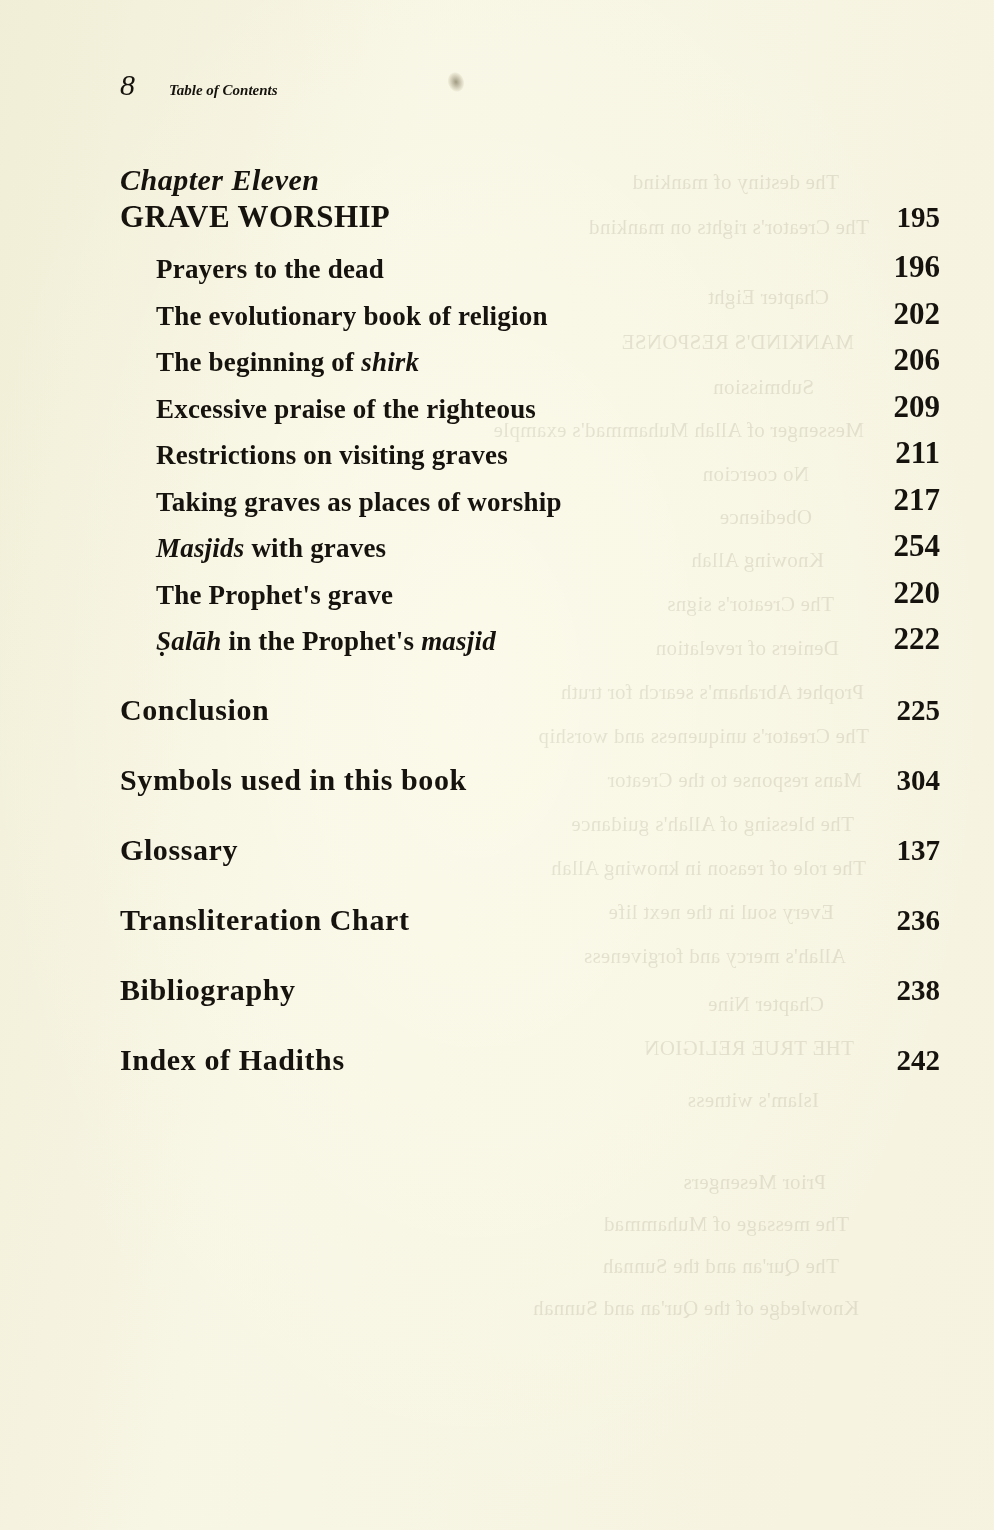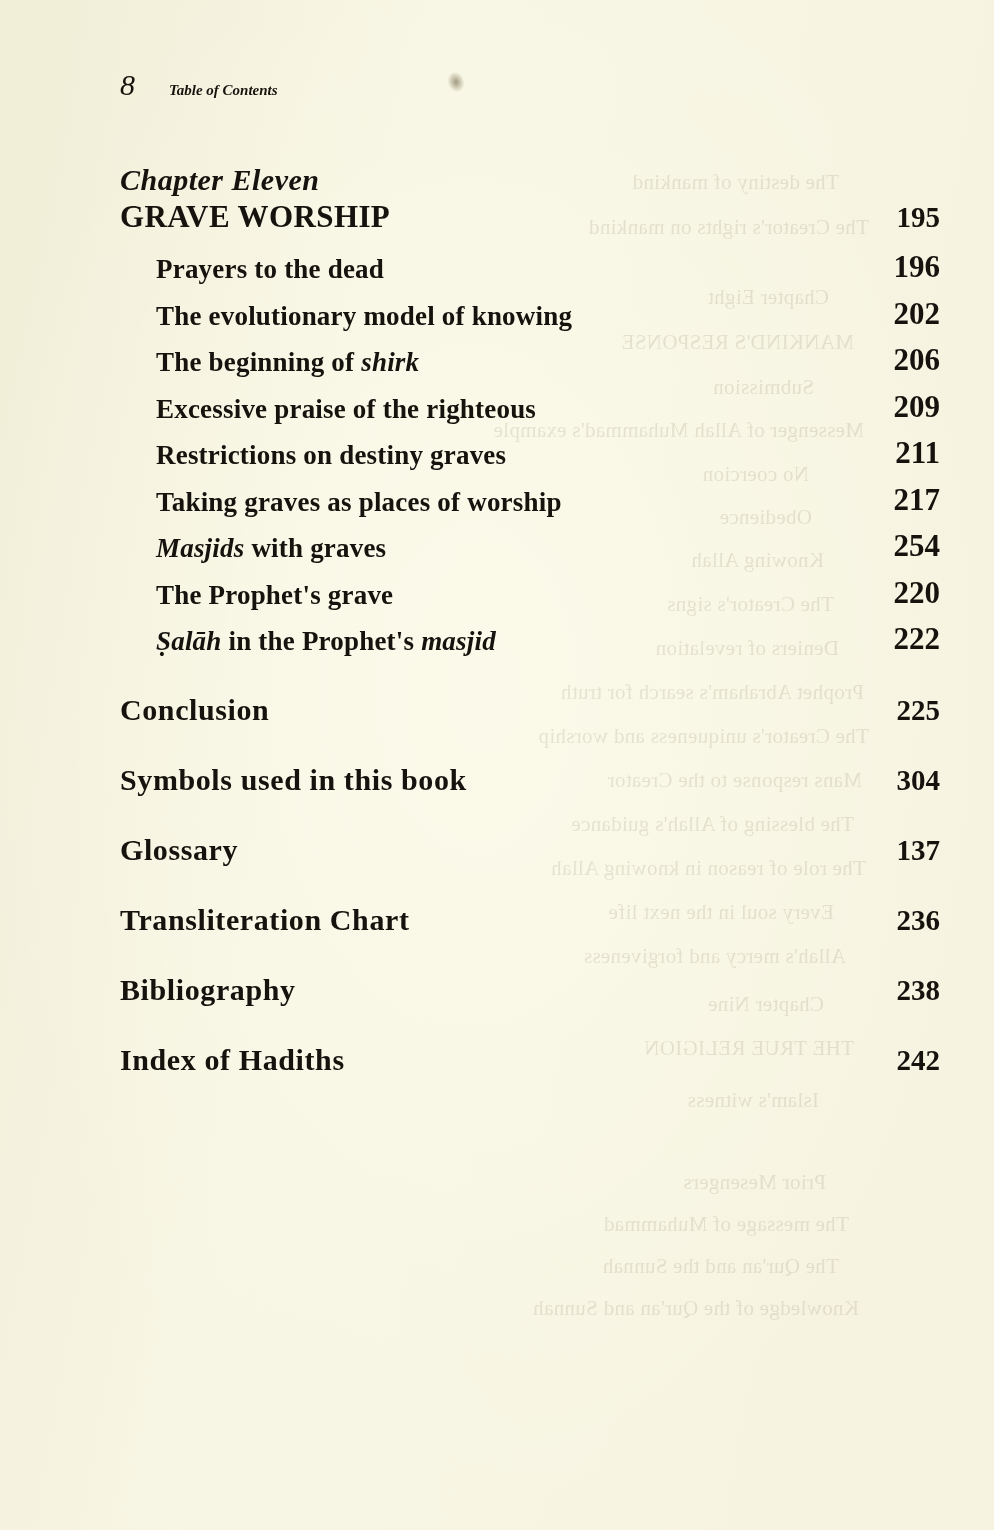--- a/index.html
+++ b/index.html
@@ -196,33 +196,33 @@
       <span class="chapter-title">GRAVE WORSHIP</span>
       <span class="chapter-page">195</span>
     </div>
 
     <div class="entries" id="entries">
         <div class="entry">
           <span class="label">Prayers to the dead</span>
           <span class="num">196</span>
         </div>
         <div class="entry">
-          <span class="label">The evolutionary model of knowing</span>
+          <span class="label">The evolutionary book of religion</span>
           <span class="num">202</span>
         </div>
         <div class="entry">
           <span class="label">The beginning of <span class="it">shirk</span></span>
           <span class="num">206</span>
         </div>
         <div class="entry">
           <span class="label">Excessive praise of the righteous</span>
           <span class="num">209</span>
         </div>
         <div class="entry">
-          <span class="label">Restrictions on destiny graves</span>
+          <span class="label">Restrictions on visiting graves</span>
           <span class="num">211</span>
         </div>
         <div class="entry">
           <span class="label">Taking graves as places of worship</span>
           <span class="num">217</span>
         </div>
         <div class="entry">
           <span class="label"><span class="it">Masjids</span> with graves</span>
           <span class="num">254</span>
         </div>

